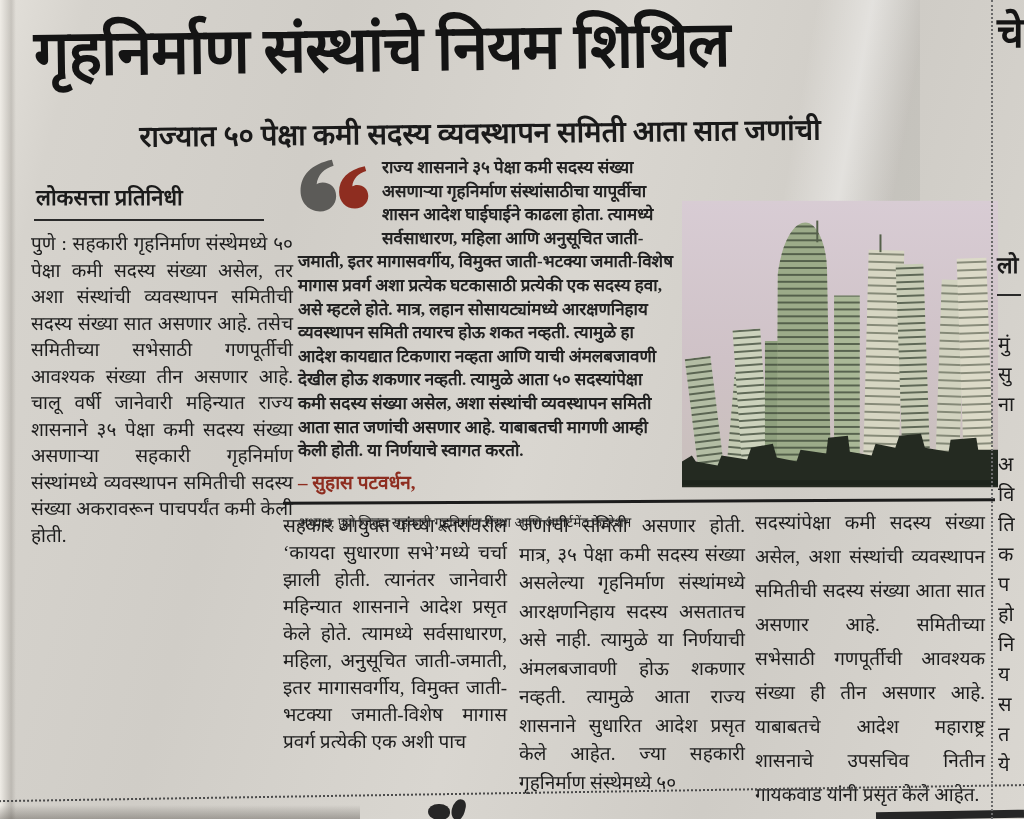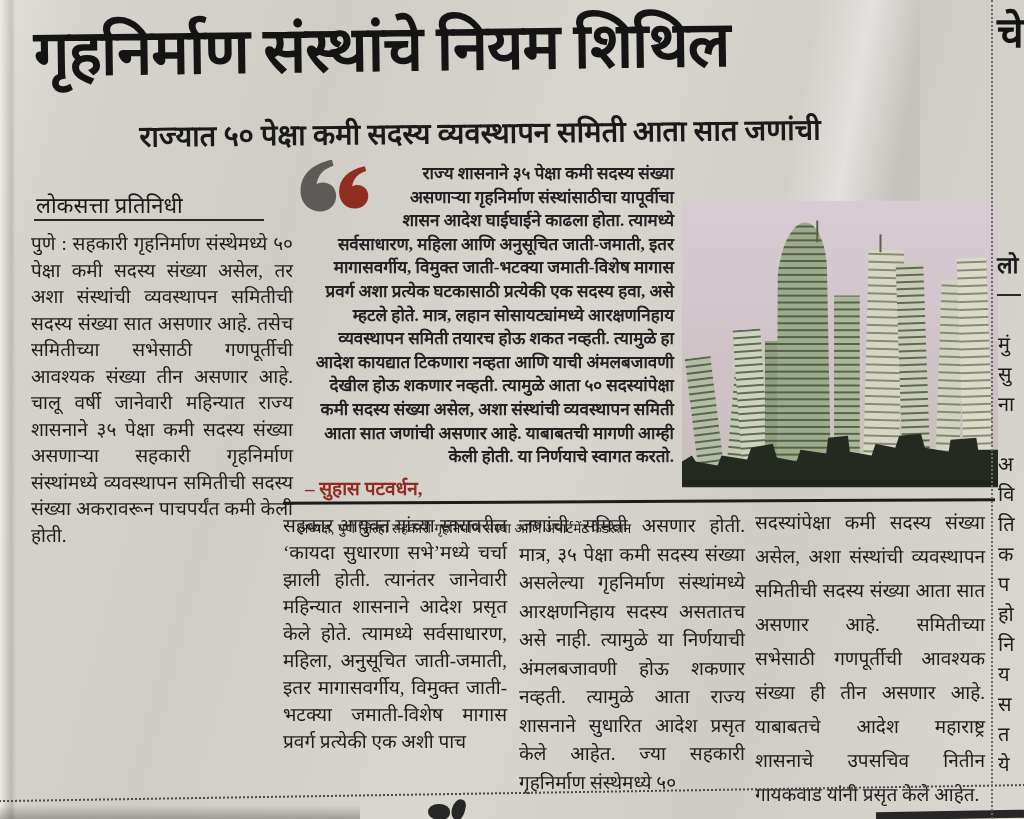--- a/index.html
+++ b/index.html
@@ -11,35 +11,35 @@
   .crease-left{position:absolute;left:0;top:0;width:16px;height:819px;
     background:linear-gradient(90deg,#efece6 0%,rgba(120,115,108,.25) 70%,rgba(0,0,0,0) 100%);}
   .crease-top{position:absolute;left:780px;top:0;width:140px;height:260px;
     background:linear-gradient(100deg,rgba(255,255,255,0) 20%,rgba(255,255,255,.4) 50%,rgba(0,0,0,.05) 80%);}
   .shade-bottom{position:absolute;left:0;top:805px;width:360px;height:14px;
     background:linear-gradient(180deg,rgba(0,0,0,0),rgba(60,55,50,.35));}
   .headline{position:absolute;left:34px;top:0px;width:910px;font-size:63px;font-weight:bold;
     color:#141414;letter-spacing:-1px;line-height:96px;transform:rotate(-0.8deg);white-space:nowrap;}
   .subheadline{position:absolute;left:40px;top:112px;width:880px;text-align:center;
     font-size:29px;font-weight:bold;color:#1a1a1a;transform:rotate(-0.6deg);white-space:nowrap;}
-  .byline{position:absolute;left:36px;top:189px;font-size:22px;font-weight:normal;}
+  .byline{position:absolute;left:36px;top:181px;font-size:22px;font-weight:bold;}
   .byline-rule{position:absolute;left:34px;top:219px;width:230px;height:2px;background:#2a2a2a;}
   .col{position:absolute;text-align:justify;font-size:19px;line-height:26.5px;color:#1c1c1c;}
   .col1{left:31px;top:231px;width:262px;}
   .col1 p{margin:0;}
   .col1 p.indent{text-indent:30px;}
   .col2{left:283px;top:512px;width:224px;line-height:27px;}
   .col3{left:519px;top:512px;width:226px;line-height:28.5px;}
   .col4{left:755px;top:506px;width:230px;line-height:34px;}
   .quote-wrap{position:absolute;left:298px;top:156px;width:700px;}
   .qicon{float:left;width:78px;height:66px;margin:2px 6px 4px 0;}
   .building{float:right;width:316px;height:288px;margin:44px 0 0 8px;}
   .building svg{display:block;width:100%;height:100%;}
-  .quote-text{font-size:17px;font-weight:bold;line-height:23.6px;color:#222;text-align:right;margin:6px;}
-  .quote-author{font-size:19px;font-weight:bold;color:#8e2d20;margin-top:6px;margin-left:7px;}
+  .quote-text{font-size:17px;font-weight:bold;line-height:23.6px;color:#222;text-align:left;margin:0;}
+  .quote-author{font-size:19px;font-weight:bold;color:#8e2d20;margin-top:6px;}
   .quote-author-title{font-size:13.5px;color:#1b1b1b;margin-top:18px;white-space:nowrap;}
   .mid-rule{position:absolute;left:283px;top:500px;width:712px;height:3px;background:#1c1c1c;transform:rotate(-0.3deg);}
   .dotted-bottom{position:absolute;left:-12px;top:792px;width:1060px;border-top:2px dotted #4a4a4a;transform:rotate(-0.9deg);}
   .edge-strip{position:absolute;right:0;top:0;width:31px;height:819px;border-left:2px dotted #6a6a6a;}
   .strip-headline{position:absolute;left:4px;top:2px;font-size:42px;font-weight:bold;color:#141414;}
   .strip-section{position:absolute;left:4px;top:248px;font-size:23px;font-weight:bold;}
   .strip-rule{position:absolute;left:4px;top:294px;width:24px;height:2px;background:#2a2a2a;}
   .strip-ch{position:absolute;left:5px;font-size:20px;color:#1c1c1c;}
   .frag{position:absolute;background:#262626;}
   .frag-blob1{left:428px;top:804px;width:22px;height:16px;border-radius:50% 50% 45% 55%;}

